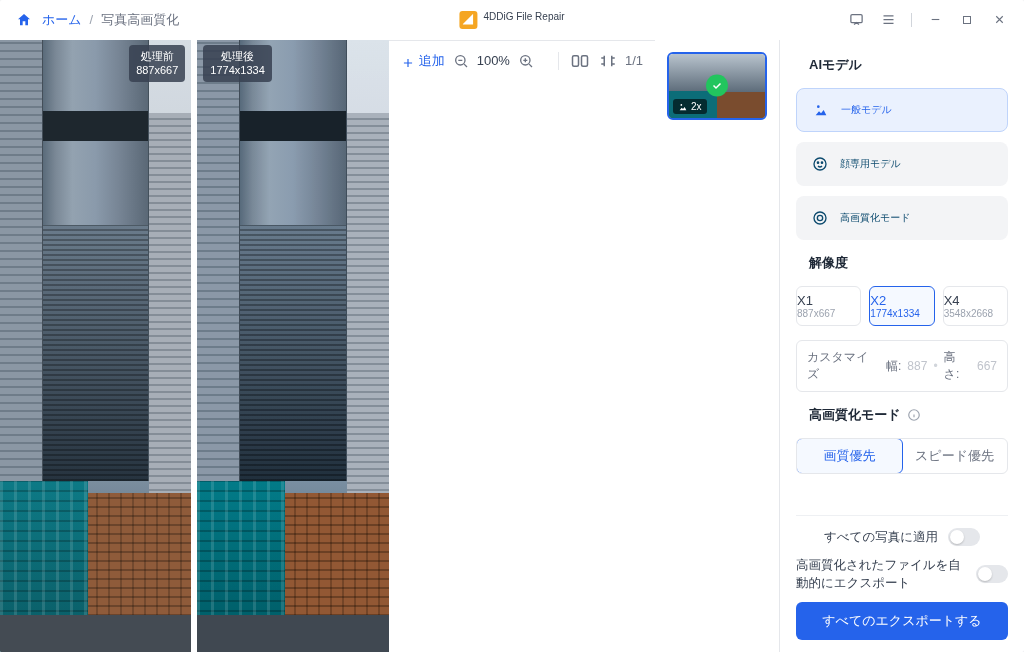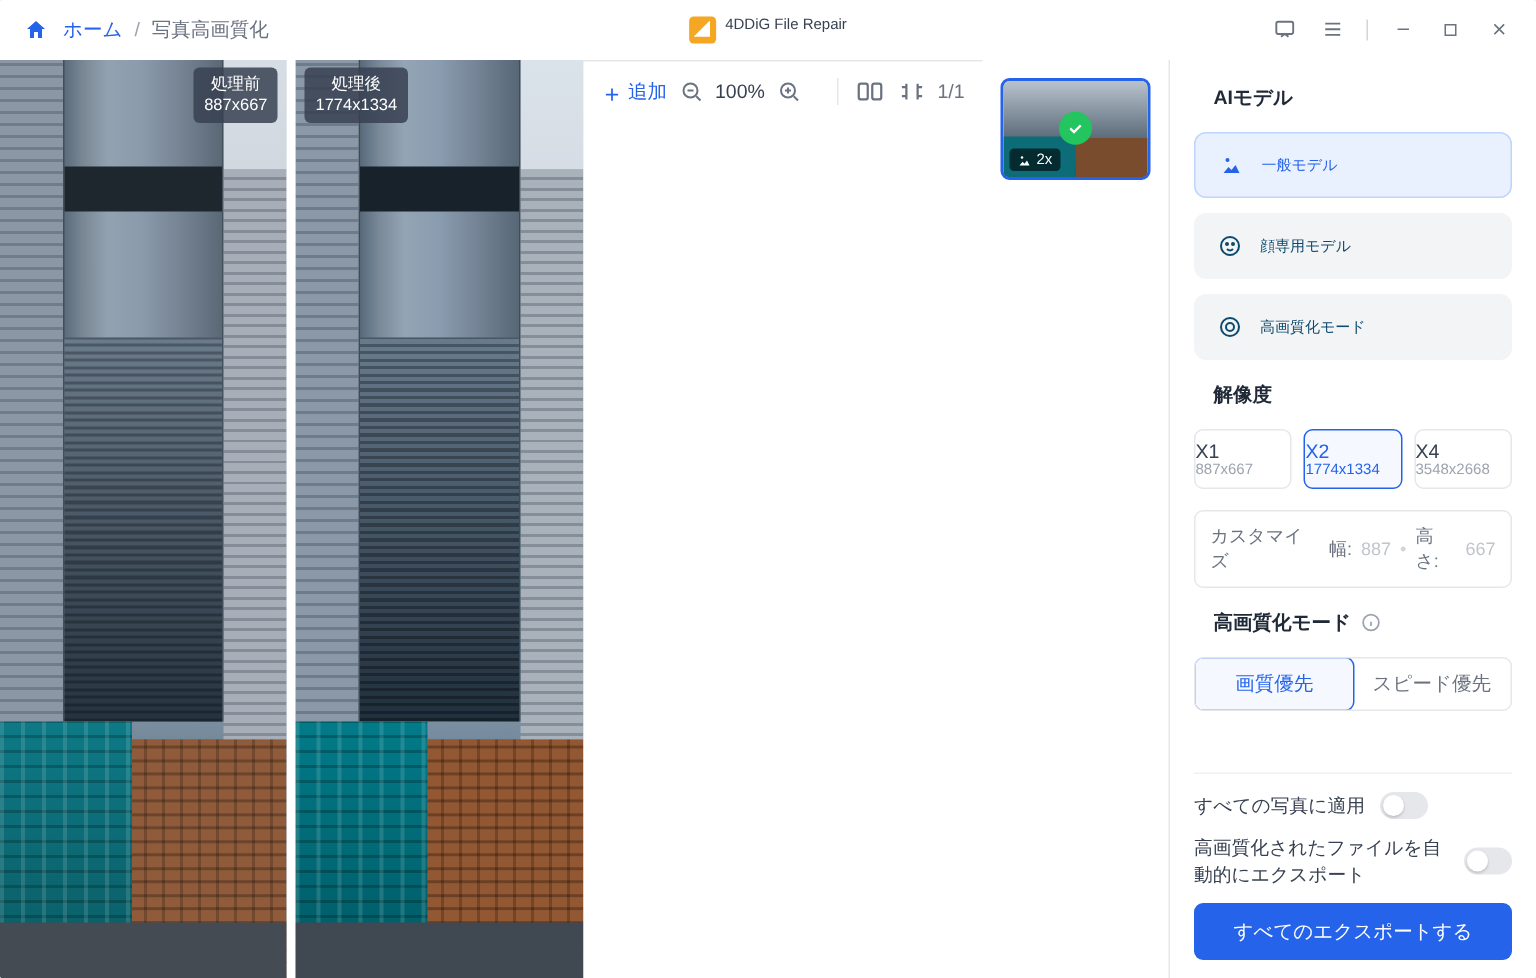--- a/index.html
+++ b/index.html
@@ -92,21 +92,21 @@
 .res-item.active .res-dim { color:#2563eb; }
 
 .customize-row { border:1px solid #e5e7eb; border-radius:6px; padding:8px 10px; display:flex; align-items:center; gap:6px; font-size:12px; color:#6b7280; }
 .cust-val { color:#c0c4cc; }
 
 .mode-row { display:flex; border:1px solid #e5e7eb; border-radius:6px; overflow:hidden; }
 .mode-item { flex:1; text-align:center; padding:8px 0; font-size:13px; cursor:pointer; color:#6b7280; }
 .mode-item.active { background:#f5f9ff; color:#2563eb; border:1px solid #2563eb; border-radius:6px; margin:-1px; font-weight:500; }
 
 .right-bottom { margin-top:auto; display:flex; flex-direction:column; gap:10px; border-top:1px solid #eef0f3; padding-top:12px; }
-.toggle-row { display:flex; align-items:center; justify-content:flex-start; font-size:12.5px; color:#374151; gap:10px; }
+.toggle-row { display:flex; align-items:center; justify-content:center; font-size:12.5px; color:#374151; gap:10px; }
 .toggle-row .lbl { line-height:1.45; }
 .switch { width:32px; height:18px; background:#e5e7eb; border-radius:9px; position:relative; cursor:pointer; flex-shrink:0; }
 .switch::after { content:""; position:absolute; width:14px; height:14px; background:#fff; border-radius:50%; top:2px; left:2px; box-shadow:0 1px 2px rgba(0,0,0,0.2); }
 .export-btn { background:#2563eb; color:#fff; border:none; border-radius:6px; padding:10px 0; font-size:13px; cursor:pointer; text-align:center; }
 
 svg { display:block; }
 </style>
 </head>
 <body>
 

